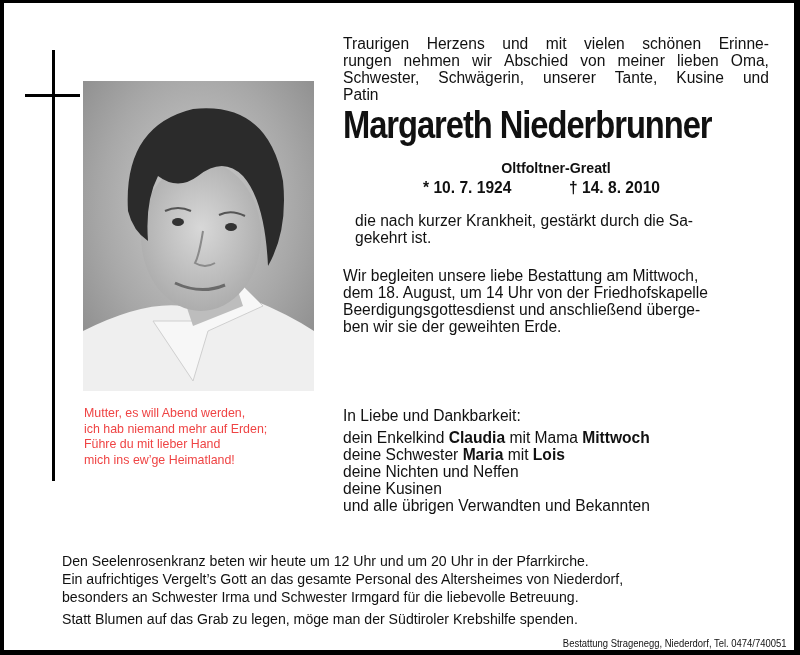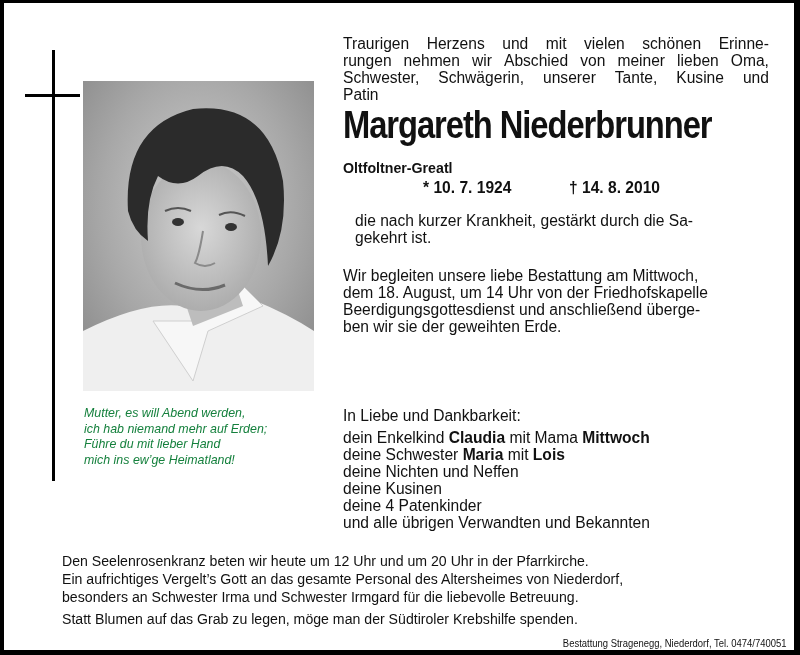--- a/index.html
+++ b/index.html
@@ -3,28 +3,28 @@
 <meta charset="utf-8">
 <style>
   html, body { margin: 0; padding: 0; background: #000; }
   body { width: 800px; height: 655px; position: relative; overflow: hidden; font-family: "Liberation Sans", sans-serif; color: #111; }
   .page { position: absolute; left: 4px; top: 3px; width: 790px; height: 647px; background: #fff; }
   .cross-v { position: absolute; left: 48px; top: 47px; width: 3px; height: 431px; background: #000; }
   .cross-h { position: absolute; left: 21px; top: 91px; width: 55px; height: 3px; background: #000; }
   .photo { position: absolute; left: 79px; top: 78px; width: 231px; height: 310px; overflow: hidden;
            background: radial-gradient(ellipse at 50% 40%, #c9c9c9 0%, #a5a5a5 55%, #8d8d8d 100%); }
   .photo svg { display: block; }
-  .poem { position: absolute; left: 80px; top: 403px; width: 240px; font-style: italic; font-size: 12.4px; line-height: 15.6px; color: #15803d; }
+  .poem { position: absolute; left: 80px; top: 403px; width: 240px; font-size: 12.4px; line-height: 15.6px; color: #ef4444; }
   .poem div { white-space: nowrap; }
   .col { position: absolute; left: 339px; width: 426px; }
   .p { font-size: 15.6px; line-height: 17px; text-align: justify; }
   .p div { white-space: nowrap; }
   .just { display: flex; justify-content: space-between; }
   .name { position: absolute; left: 339px; top: 102px; width: 430px; font-size: 38px; font-weight: bold; letter-spacing: -1.2px; transform: scaleX(0.86); transform-origin: left top; white-space: nowrap; line-height: 40px; }
-  .nick { position: absolute; left: 339px; top: 157px; width: 426px; font-weight: bold; font-size: 14.2px; }
+  .nick { position: absolute; left: 339px; top: 157px; width: 426px; text-align: center; font-weight: bold; font-size: 14.2px; }
   .dates { position: absolute; left: 339px; top: 176px; width: 426px; font-weight: bold; font-size: 15.6px; }
   .dates span { position: absolute; white-space: nowrap; }
   .spaced { letter-spacing: 1.6px; }
   .bottom { position: absolute; left: 58px; width: 700px; font-size: 15.2px; line-height: 17.5px; transform: scaleX(0.93); transform-origin: left top; white-space: nowrap; }
   .footer { position: absolute; right: 8px; top: 634px; font-size: 10.5px; transform: scaleX(0.9); transform-origin: right top; white-space: nowrap; }
   b { font-weight: bold; }
 </style>
 </head>
 <body>
 
@@ -131,21 +131,20 @@
   <div class="col p" style="top:404px;">
     <div style="margin-bottom:5px;">In Liebe und Dankbarkeit:</div>
     <div>
       <span>dein Enkelkind </span><b>Claudia</b><span> mit Mama </span><b>Mittwoch</b>
     </div>
     <div>
       <span>deine Schwester </span><b>Maria</b><span> mit </span><b>Lois</b>
     </div>
     <div>deine Nichten und Neffen</div>
     <div>deine Kusinen</div>
-    <div>deine 4 Patenkinder</div>
     <div>und alle übrigen Verwandten und Bekannten</div>
   </div>
 
   <div class="bottom" style="top:549px;">Den Seelenrosenkranz beten wir heute um 12 Uhr und um 20 Uhr in der Pfarrkirche.</div>
   <div class="bottom" style="top:567px;">Ein aufrichtiges Vergelt’s Gott an das gesamte Personal des Altersheimes von Niederdorf,</div>
   <div class="bottom" style="top:585px;">besonders an Schwester Irma und Schwester Irmgard für die liebevolle Betreuung.</div>
   <div class="bottom" style="top:607px;">Statt Blumen auf das Grab zu legen, möge man der Südtiroler Krebshilfe spenden.</div>
 
   <div class="footer">Bestattung Stragenegg, Niederdorf, Tel. 0474/740051</div>
 </div>

